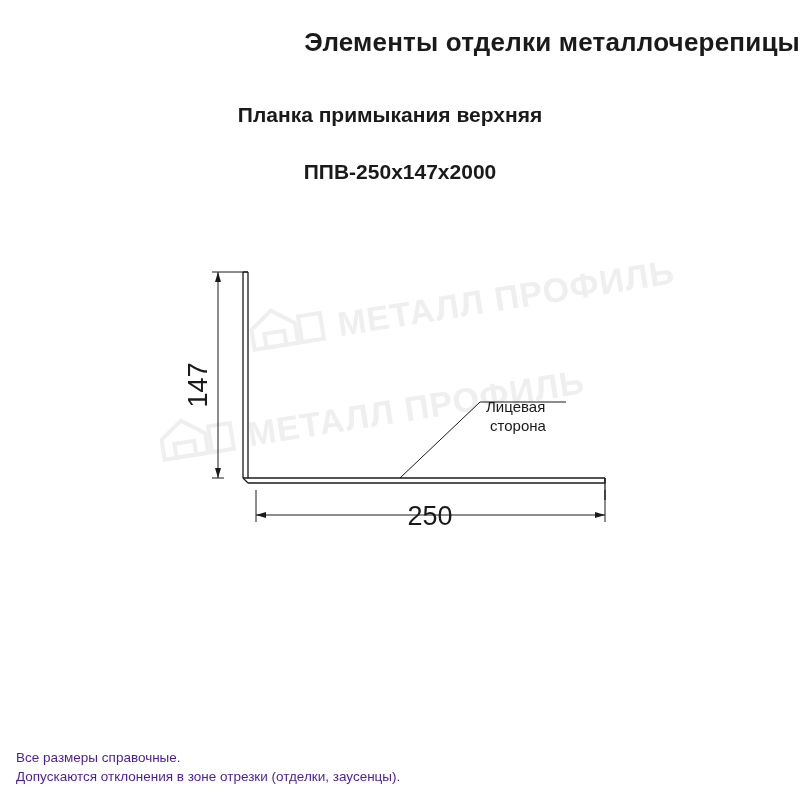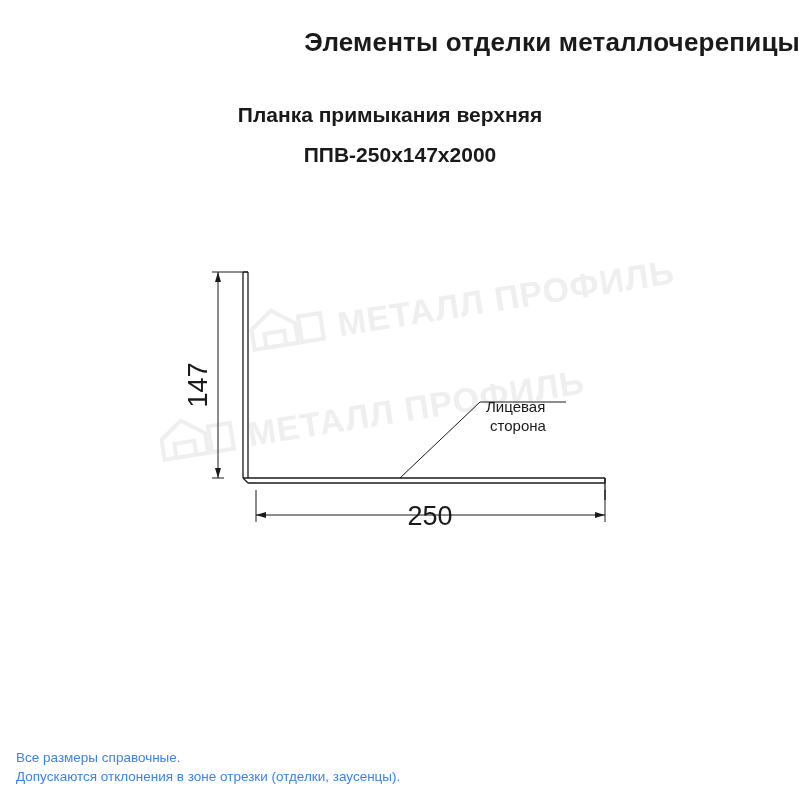--- a/index.html
+++ b/index.html
@@ -34,21 +34,21 @@
     top: 103px;
     left: 0;
     width: 716px;
     text-align: center;
     font-size: 21px;
     font-weight: bold;
     margin-left: 32px;
   }
   .title-code {
     position: absolute;
-    top: 143px;
+    top: 160px;
     left: 0;
     width: 800px;
     text-align: center;
     font-size: 21px;
     font-weight: bold;
   }
   .drawing {
     position: absolute;
     top: 200px;
     left: 0;
@@ -62,21 +62,21 @@
     width: 800px;
     height: 420px;
     pointer-events: none;
   }
   .footer {
     position: absolute;
     left: 16px;
     bottom: 14px;
     font-size: 13.5px;
     line-height: 19px;
-    color: #3b82f6;
+    color: #4c1d95;
   }
   .footer div { white-space: nowrap; }
   svg { display: block; }
   .dim-text {
     font-family: "Liberation Sans", sans-serif;
     font-size: 27px;
     fill: #1a1a1a;
   }
   .note-text {
     font-family: "Liberation Sans", sans-serif;

